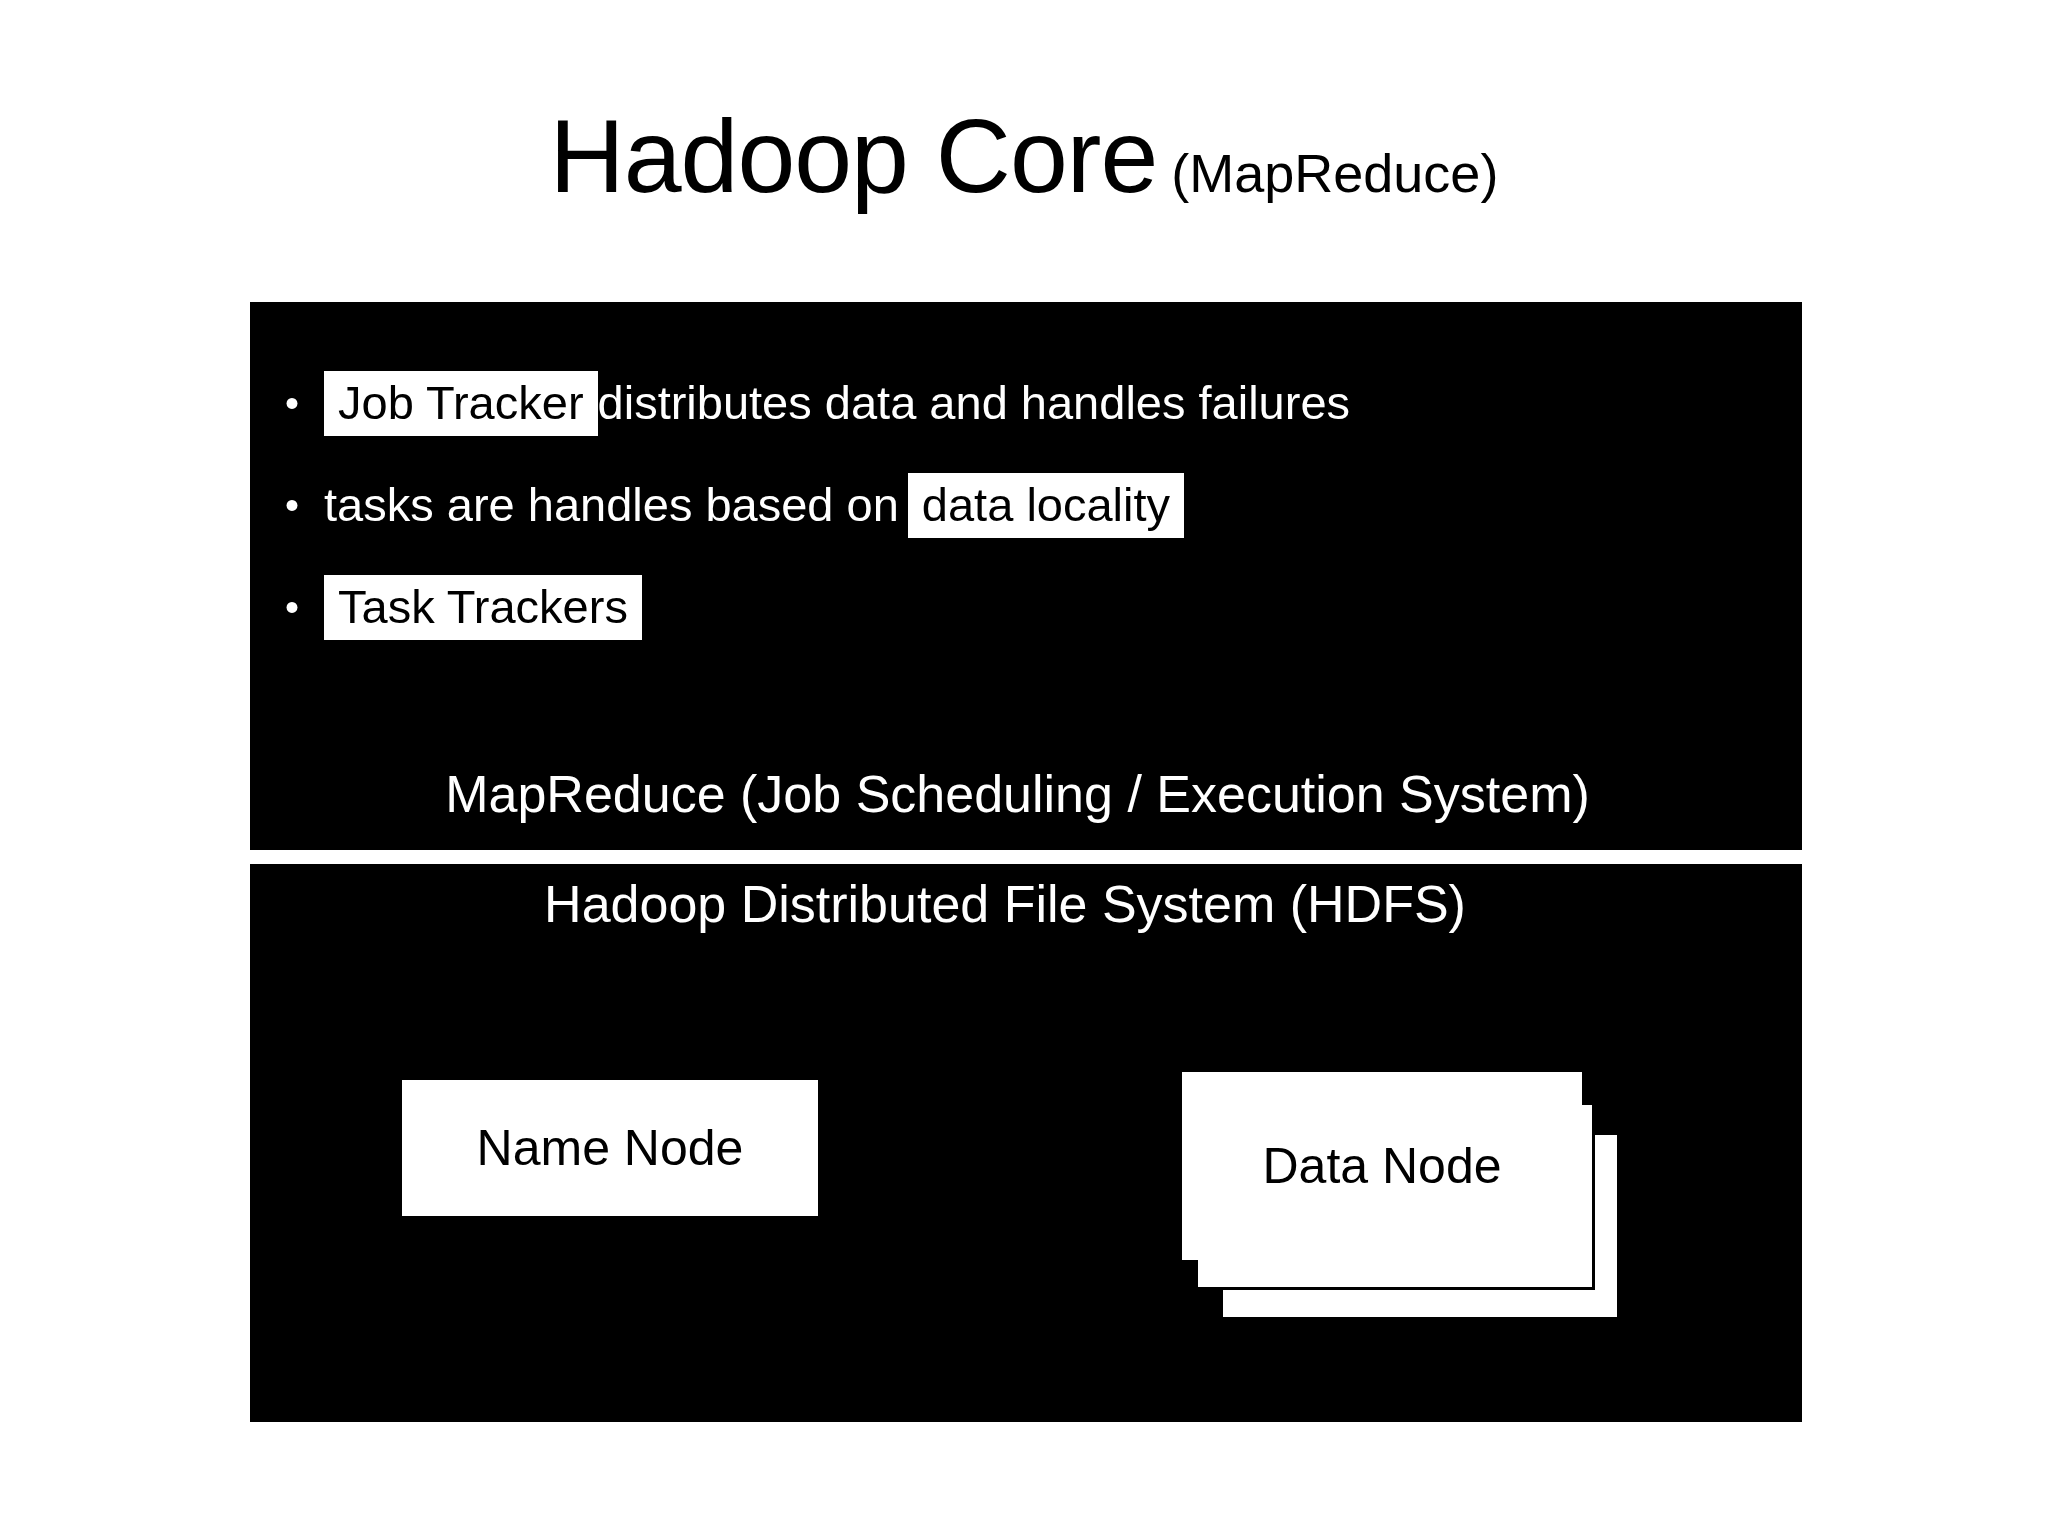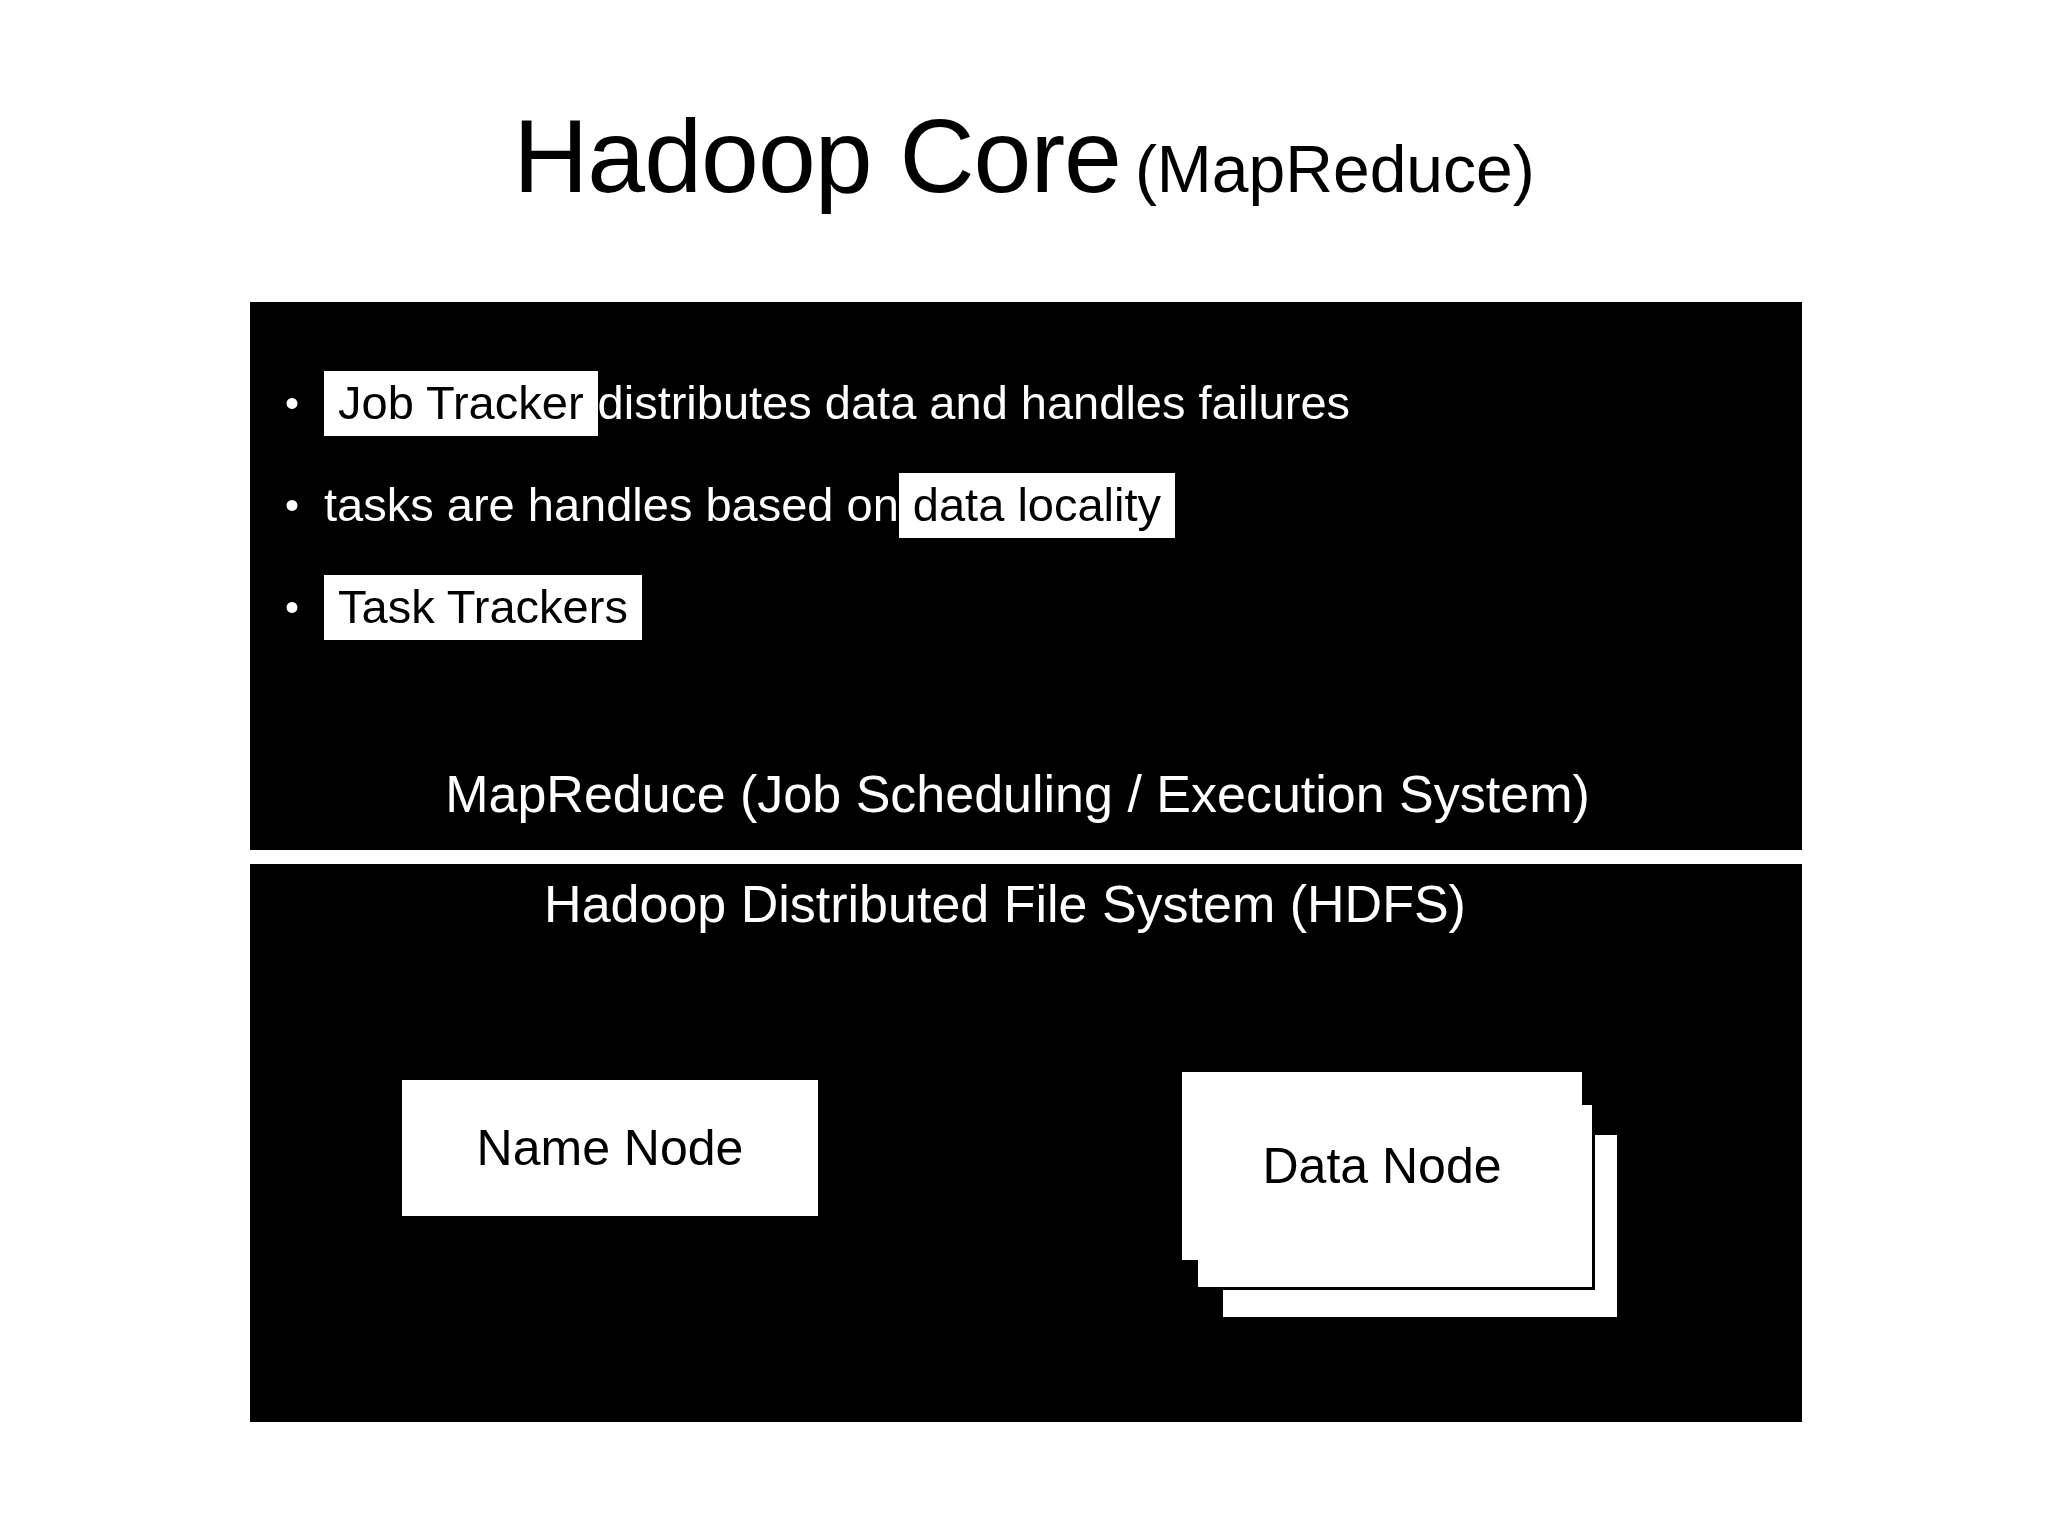--- a/index.html
+++ b/index.html
@@ -32,21 +32,21 @@
     color: #000000;
   }
   .title-main {
     font-size: 104px;
     line-height: 1;
     font-weight: 400;
     letter-spacing: -1px;
     vertical-align: baseline;
   }
   .title-sub {
-    font-size: 66px;
+    font-size: 54px;
     line-height: 1;
     font-weight: 400;
     vertical-align: baseline;
     margin-left: 14px;
     text-align: right;
   }
 
   
   .panel {
     position: absolute;
@@ -200,21 +200,21 @@
         <span class="bullet-text">
           <span class="hl">Job Tracker</span>
             <span class="plain">distributes data and handles failures</span>
         </span>
       </div>
 
       <div class="bullet-line">
         <span class="bullet-dot">•</span>
         <span class="bullet-text">
           <span class="plain">tasks are handles based on</span>
-            <span class="hl" style="margin-left:0">data locality</span>
+            <span class="hl" style="margin-left:9px">data locality</span>
         </span>
       </div>
 
       <div class="bullet-line">
         <span class="bullet-dot">•</span>
         <span class="bullet-text">
           <span class="hl">Task Trackers</span>
         </span>
       </div>
 

